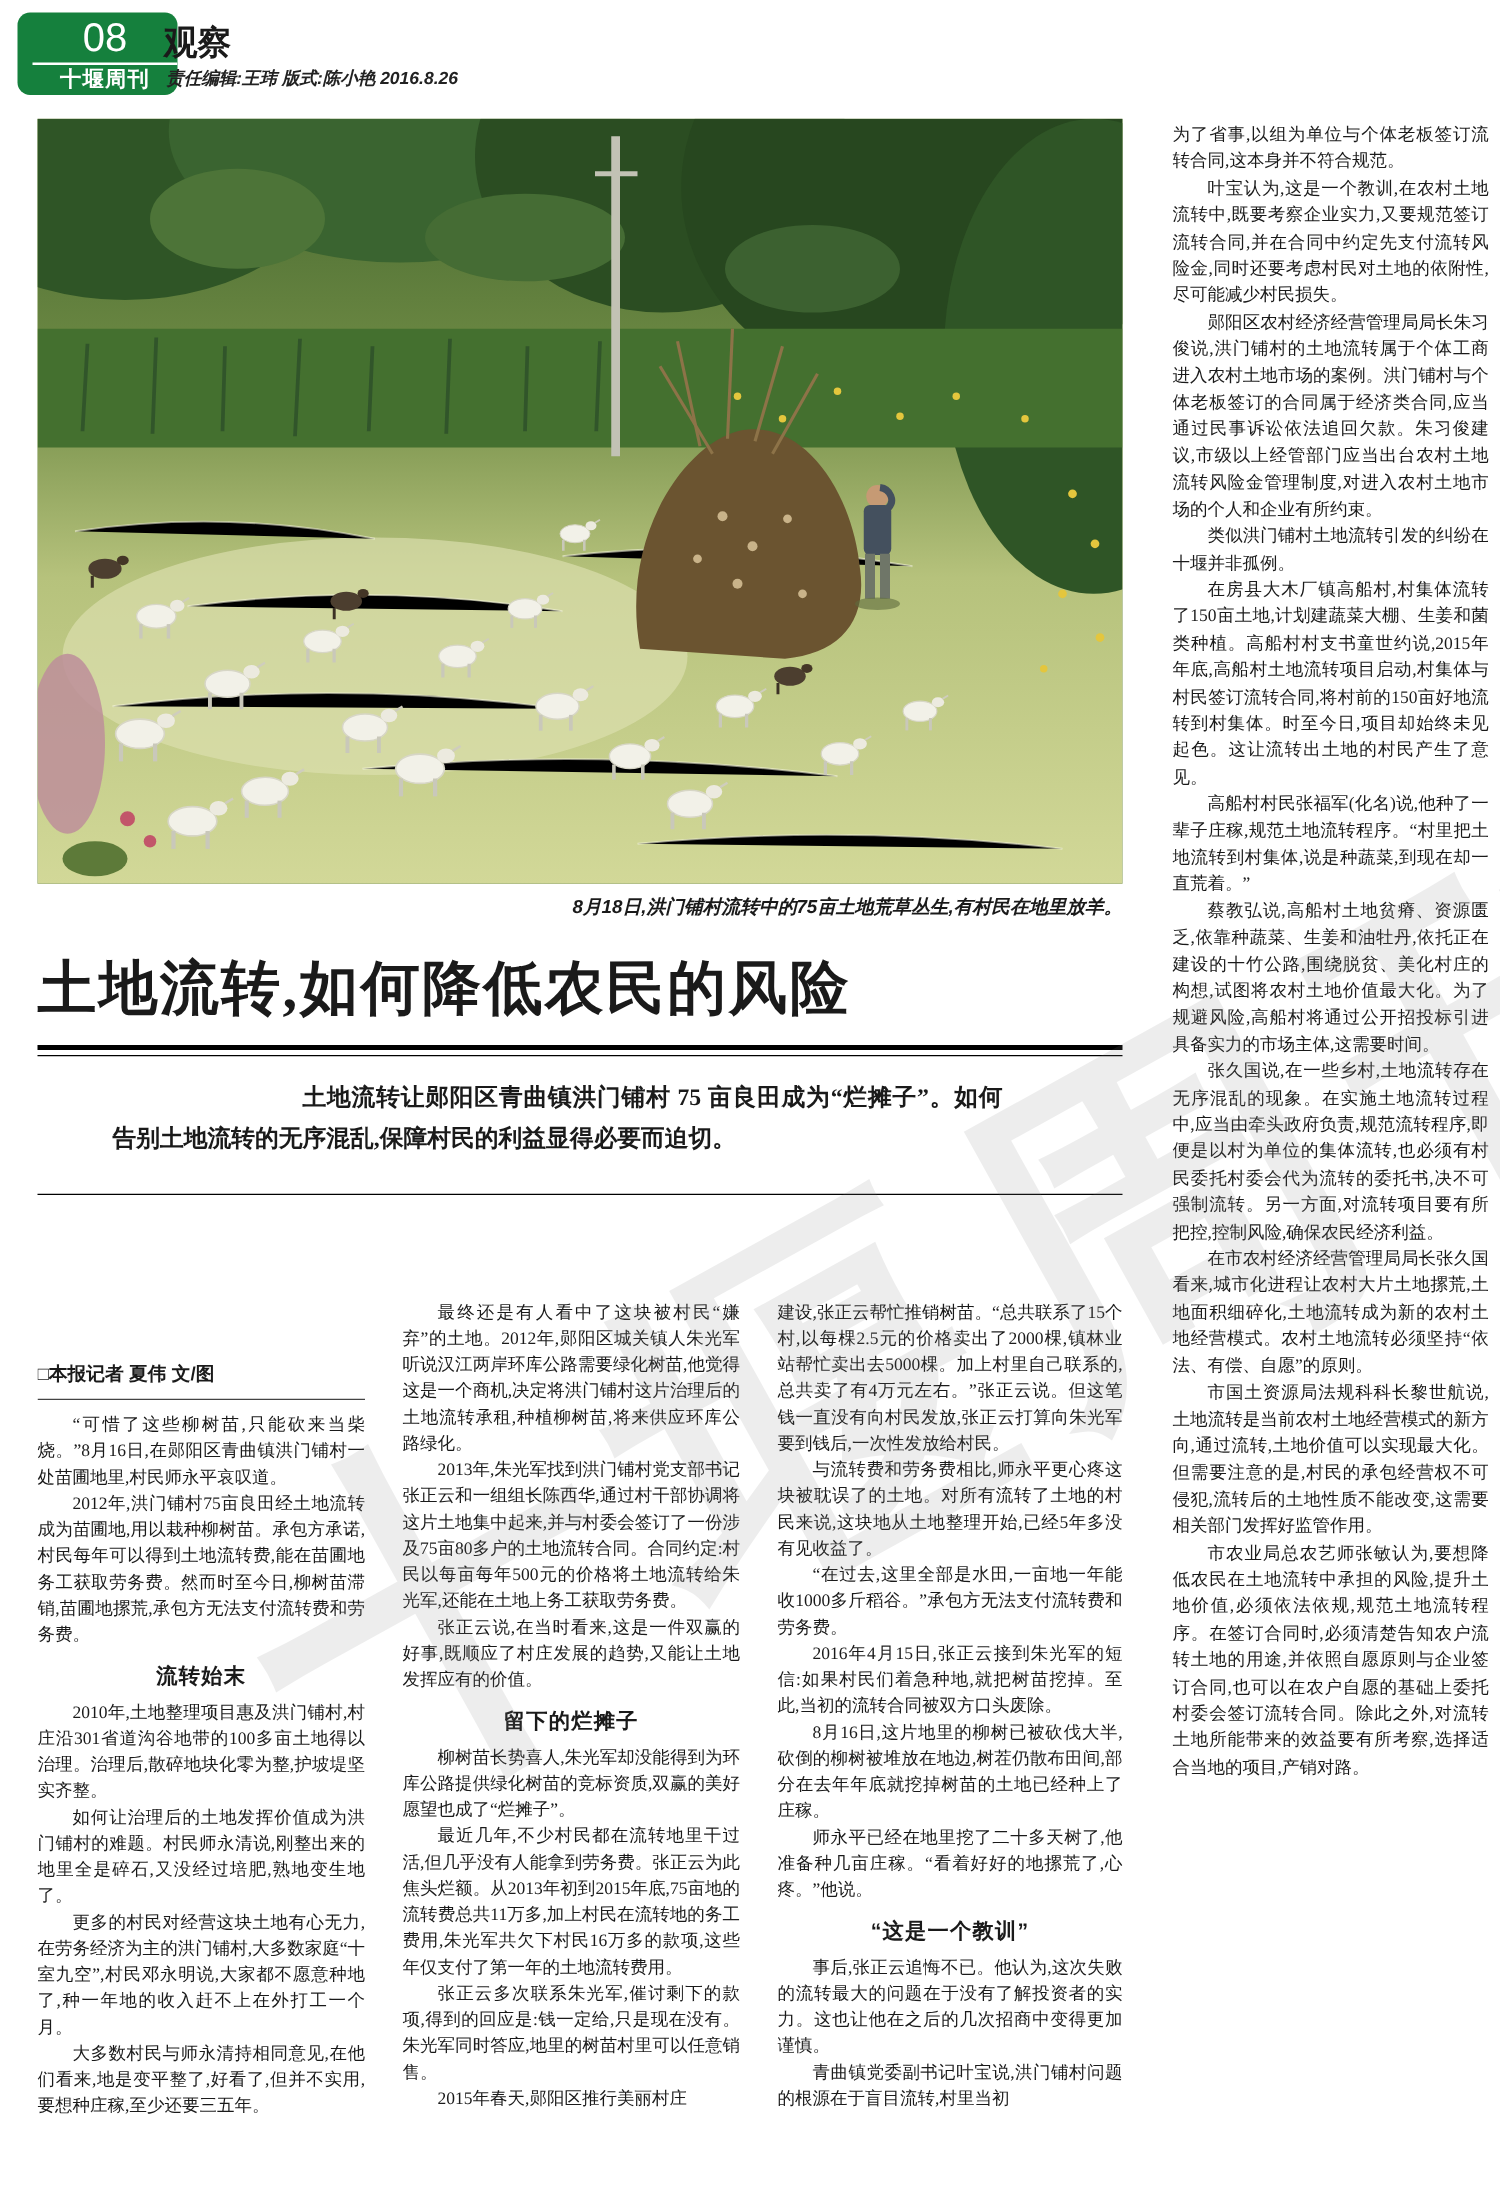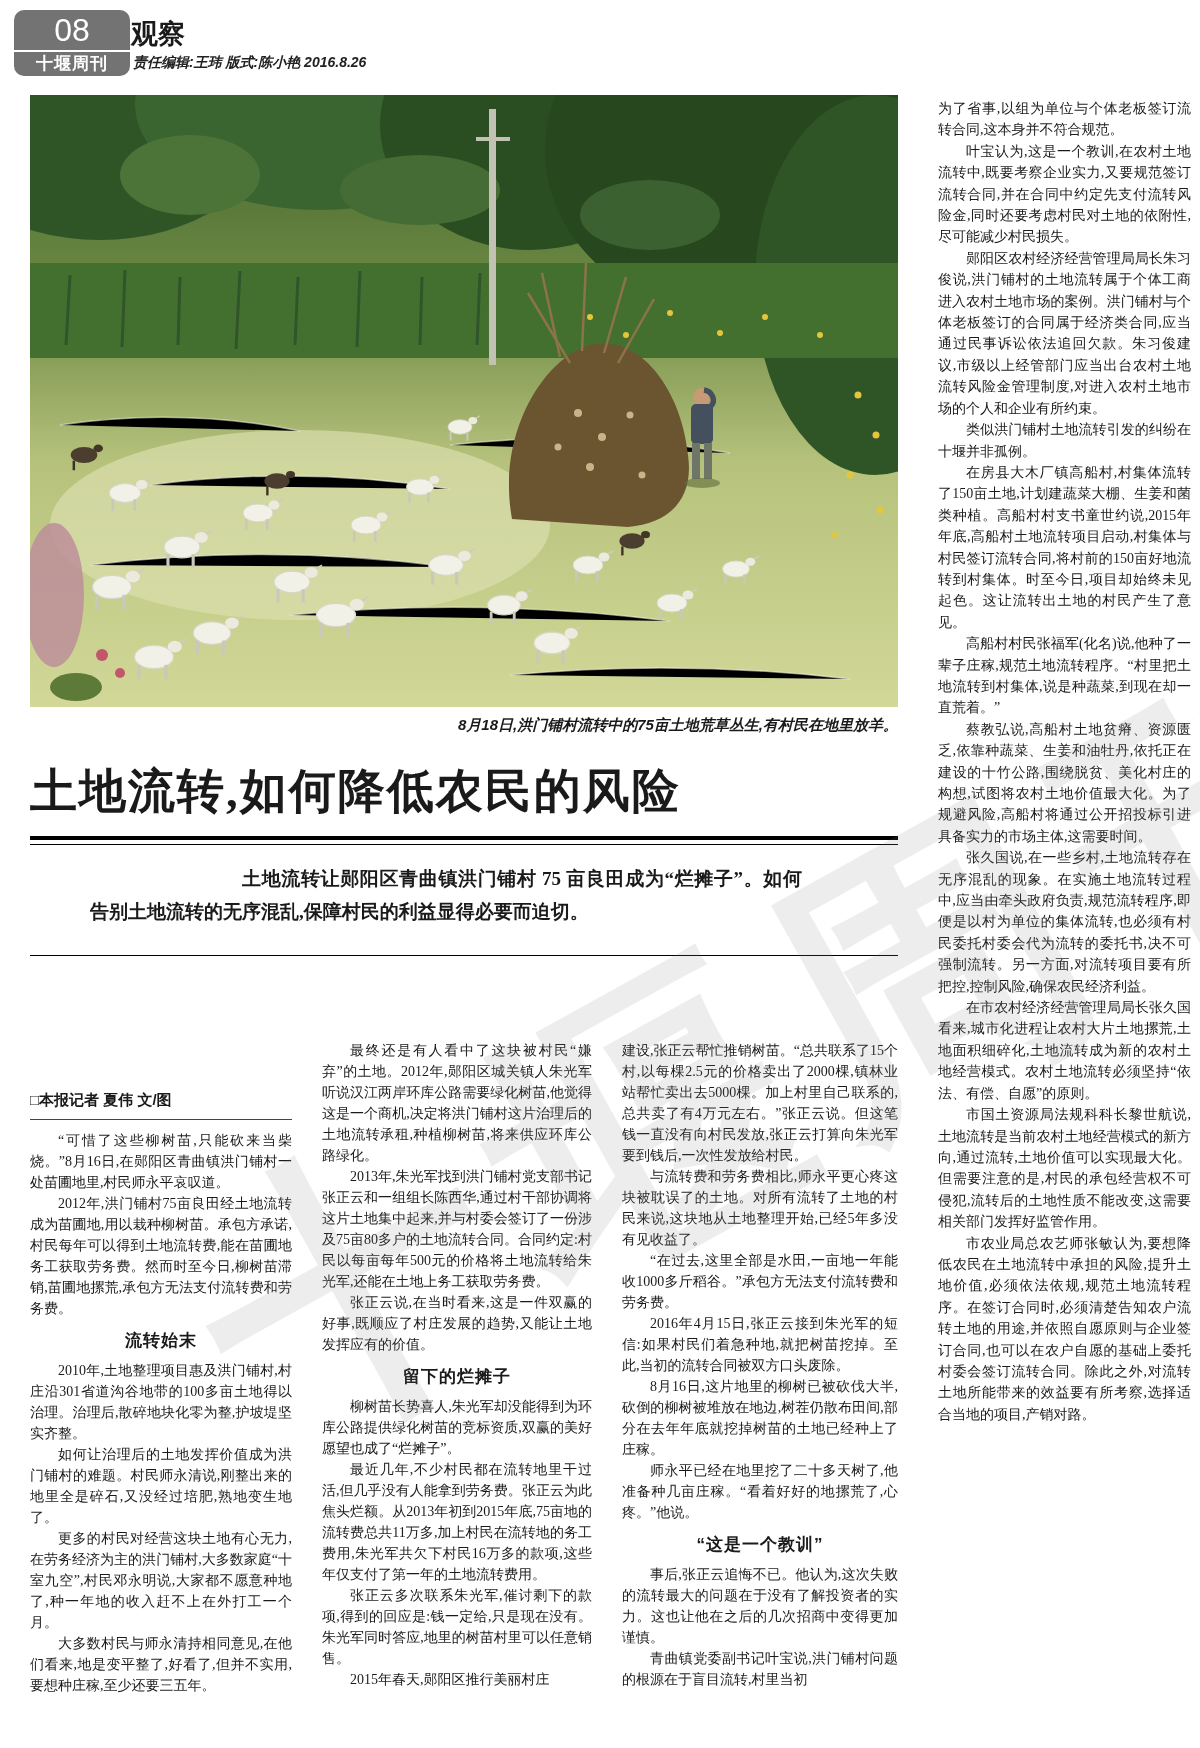--- a/index.html
+++ b/index.html
@@ -2,21 +2,21 @@
 <html><head>
 <meta charset="utf-8">
 <style>
   html,body{margin:0;padding:0;}
   body{
     width:1200px;height:1748px;position:relative;background:#ffffff;
     font-family:"Liberation Serif","DejaVu Serif",serif;color:#1a1a1a;overflow:hidden;
   }
   
   .header-box{position:absolute;left:14px;top:10px;width:116px;height:66px;
-    background:#737373;border-radius:10px;overflow:hidden;}
+    background:#15803d;border-radius:10px;overflow:hidden;padding-left:12px;}
   .header-box .num{height:40px;border-bottom:2px solid #ffffff;color:#fff;
     font-family:"Liberation Sans","DejaVu Sans",sans-serif;font-size:32px;line-height:40px;text-align:center;}
   .header-box .masthead{height:24px;color:#fff;font-weight:bold;font-size:17px;
     line-height:24px;text-align:center;letter-spacing:1px;}
   .section-title{position:absolute;left:131px;top:16px;font-family:"Liberation Sans","DejaVu Sans",sans-serif;
     font-weight:bold;font-size:27px;}
   .credits{position:absolute;left:133px;top:54px;font-family:"Liberation Sans","DejaVu Sans",sans-serif;
     font-weight:bold;font-style:italic;font-size:14px;color:#222;}
   
   .photo{position:absolute;left:30px;top:95px;width:868px;height:612px;overflow:hidden;background:#7d9551;}

